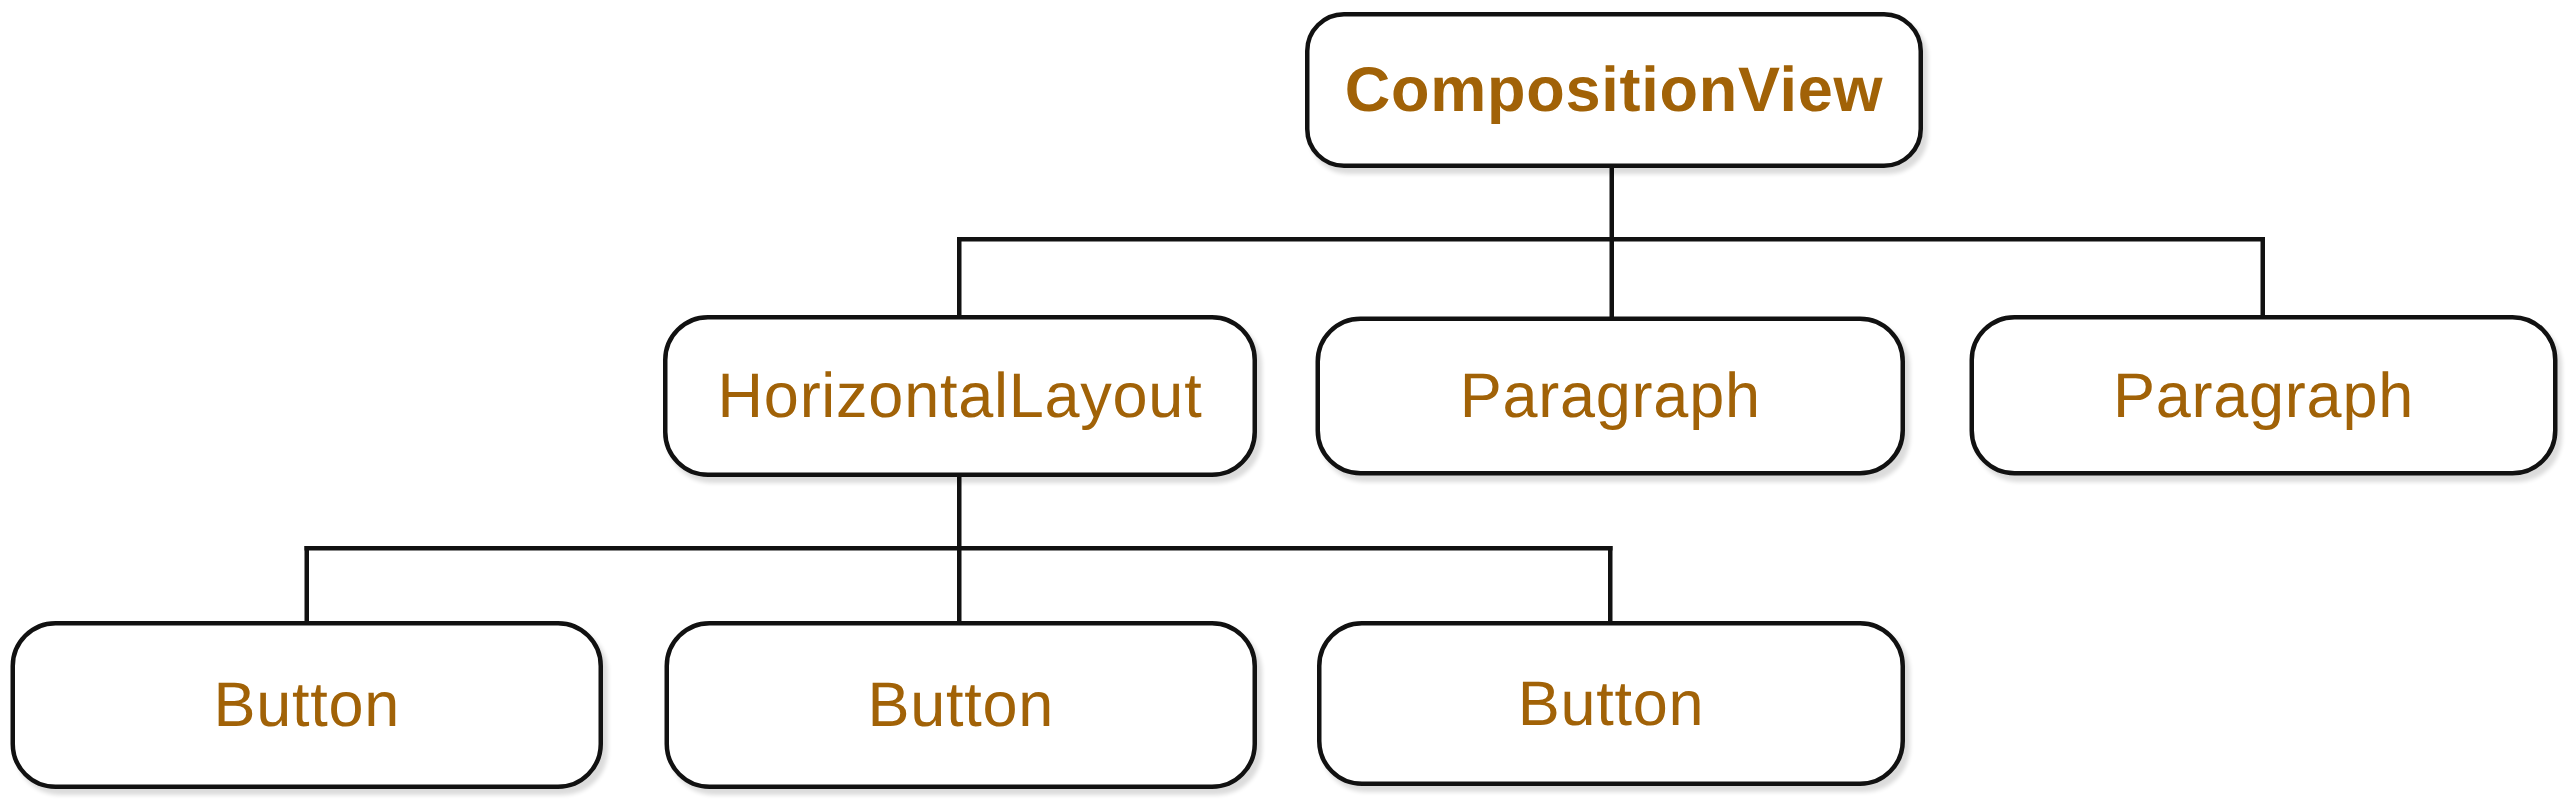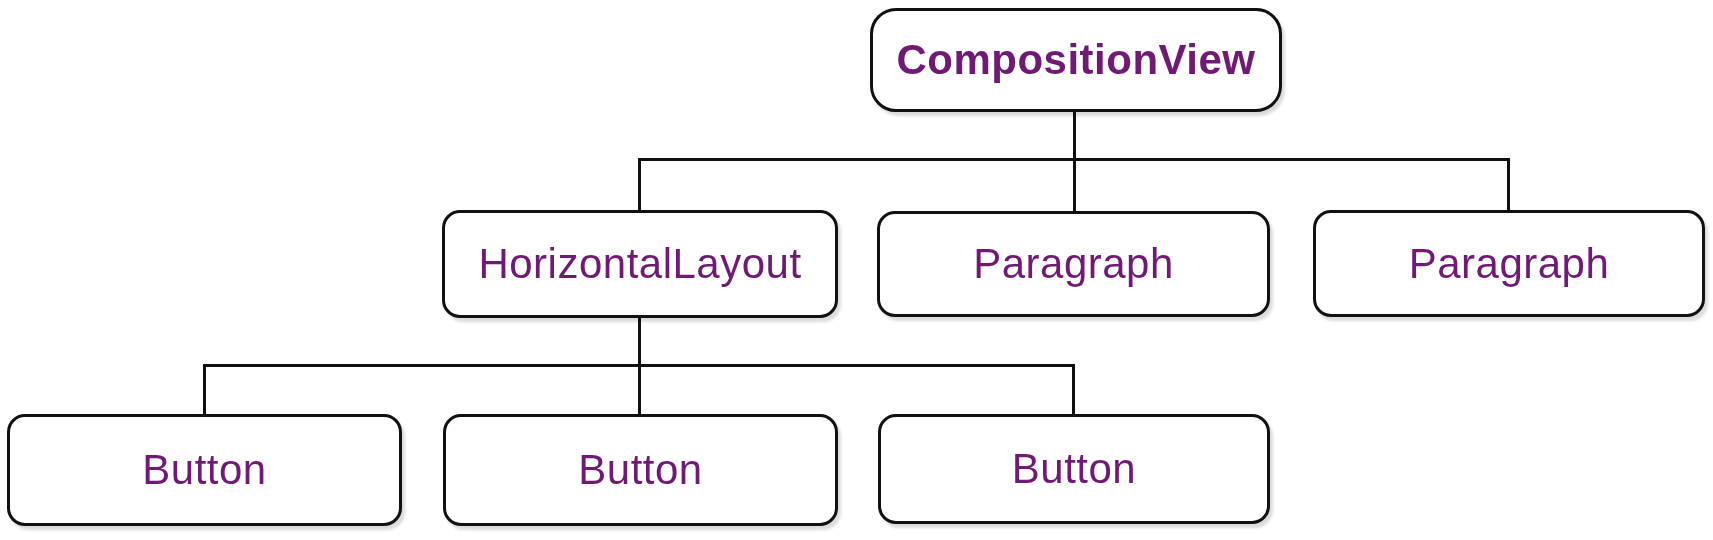--- a/index.html
+++ b/index.html
@@ -9,29 +9,29 @@
     height: 540px;
     background: #ffffff;
     overflow: hidden;
     font-family: "Liberation Sans", "DejaVu Sans", sans-serif;
   }
   .node {
     position: absolute;
     box-sizing: border-box;
     background: #ffffff;
     border: 3px solid #111111;
-    border-radius: 18px;
+    border-radius: 30px;
     display: flex;
     align-items: center;
     justify-content: center;
     box-shadow: 3px 4px 3px rgba(0,0,0,0.14);
     z-index: 2;
   }
   .node .label {
-    color: #701a75;
+    color: #a16207;
     font-size: 42px;
     letter-spacing: 0.5px;
     white-space: nowrap;
   }
   .node.root .label { font-weight: bold; }
 
   .line {
     position: absolute;
     background: #111111;
     z-index: 1;

